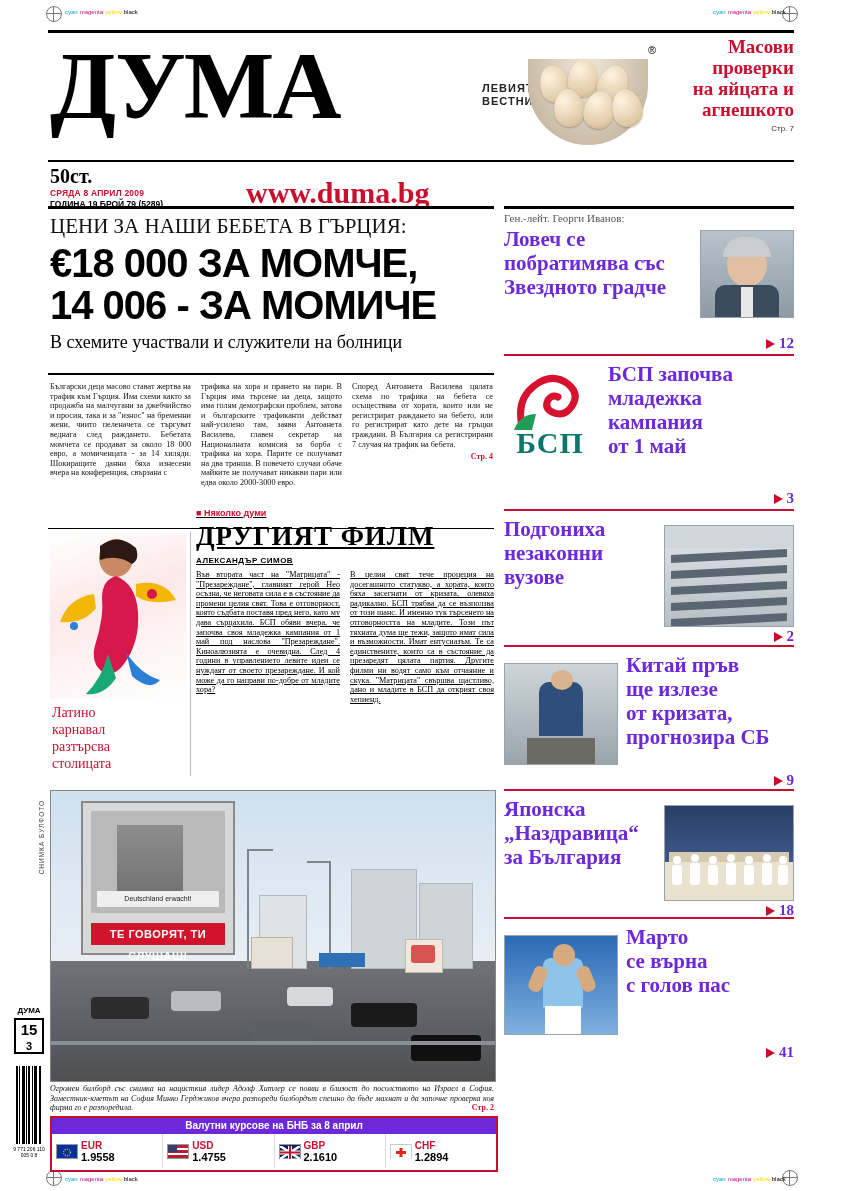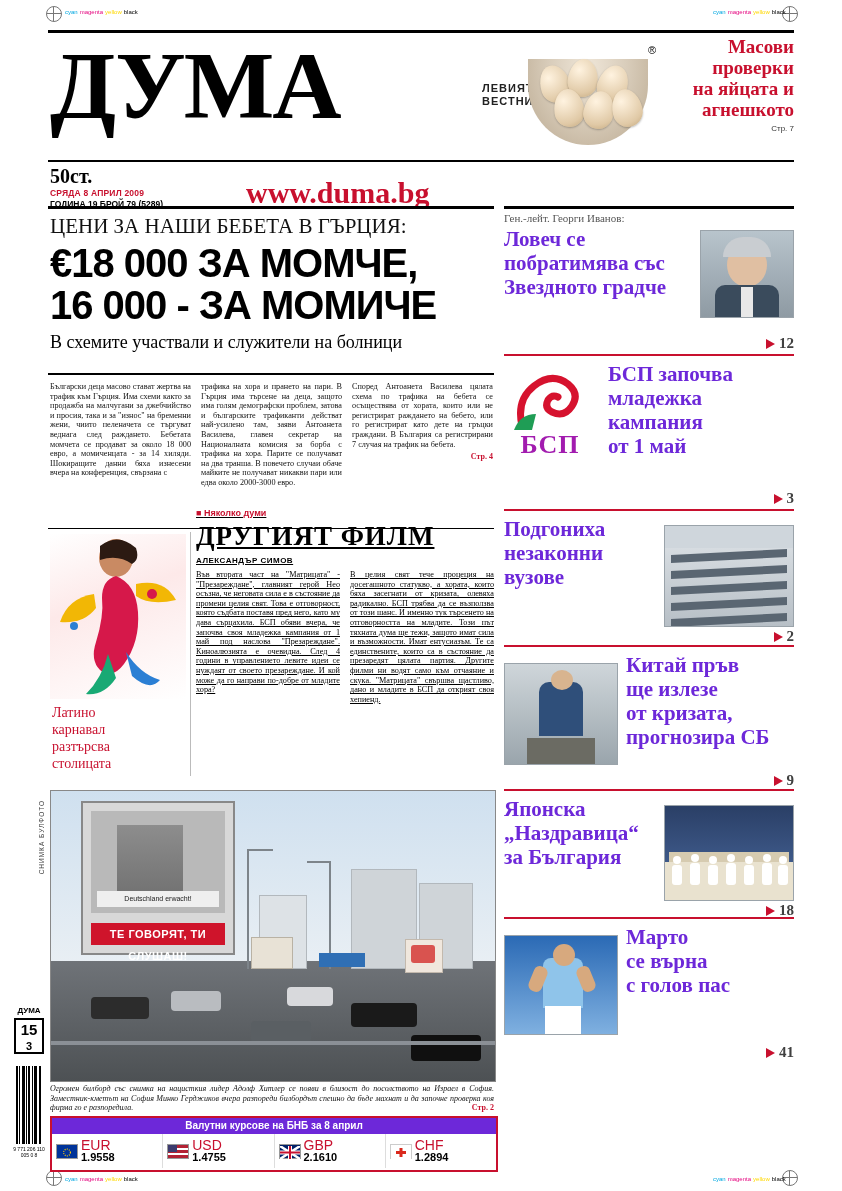--- a/index.html
+++ b/index.html
@@ -78,43 +78,43 @@
   .car{position:absolute;border-radius:4px;}
   .bigcap{position:absolute;left:50px;top:1084px;width:444px;font-family:"Liberation Serif",serif;font-style:italic;font-size:8px;line-height:9.6px;color:#111;text-align:justify;}
 
   
   .curr{position:absolute;left:50px;top:1116px;width:444px;height:52px;border:2px solid #c8102e;}
   .curr .hd{height:16px;background:#6d28d9;color:#fff;font-size:10px;font-weight:bold;text-align:center;line-height:16px;}
   .curr .row{display:flex;height:34px;}
   .curr .cell{flex:1;display:flex;align-items:center;gap:3px;padding-left:4px;border-right:1px solid #ddd;}
   .curr .cell:last-child{border-right:none;}
   .curr .fl{width:20px;height:13px;border:1px solid #999;flex:none;}
-  .curr .nm{font-size:14px;font-weight:normal;color:#c8102e;line-height:11px;}
+  .curr .nm{font-size:10px;font-weight:bold;color:#c8102e;line-height:11px;}
   .curr .vl{font-size:11px;font-weight:bold;color:#000;line-height:12px;}
 
   
   .barcode{position:absolute;left:12px;top:1006px;width:34px;height:160px;}
   .bc-title{position:absolute;left:0;top:0;width:34px;text-align:center;font-size:8px;font-weight:bold;}
   .bc-box{position:absolute;left:2px;top:12px;width:30px;height:36px;border:2px solid #000;text-align:center;font-weight:bold;font-size:15px;line-height:16px;padding-top:2px;box-sizing:border-box;}
   .bc-lines{position:absolute;left:3px;top:60px;width:28px;height:78px;}
   .bc-num{position:absolute;left:0;top:140px;width:34px;font-size:5px;text-align:center;}
 
   
   .rail{position:absolute;left:504px;top:212px;width:290px;}
   .rc{position:relative;margin-bottom:0;}
   .rc h3{margin:0;font-family:"Liberation Serif",serif;font-weight:bold;font-size:21px;line-height:24px;color:#6d28d9;}
   .rc .kick{font-family:"Liberation Serif",serif;font-size:11px;color:#555;margin-bottom:3px;}
   .sep{height:2px;background:#c8102e;margin:6px 0;}
-  .pagebadge{display:flex;align-items:center;justify-content:flex-end;gap:4px;font-family:"Liberation Serif",serif;font-weight:bold;font-size:15px;color:#404040;}
+  .pagebadge{display:flex;align-items:center;justify-content:flex-end;gap:4px;font-family:"Liberation Serif",serif;font-weight:bold;font-size:15px;color:#6d28d9;}
   .tri{width:0;height:0;border-left:9px solid #c8102e;border-top:5px solid transparent;border-bottom:5px solid transparent;}
   .photo{background:#ccd3d9;border:1px solid #9aa3aa;overflow:hidden;position:relative;}
 
   .bsplogo{width:92px;height:86px;position:relative;}
   .bsp-rose{position:absolute;left:4px;top:0;width:84px;height:58px;}
-  .bsp-word{position:absolute;left:0;bottom:0;width:92px;text-align:center;font-family:"Liberation Serif",serif;font-weight:bold;font-size:26px;color:#a21caf;letter-spacing:1px;}
+  .bsp-word{position:absolute;left:0;bottom:0;width:92px;text-align:center;font-family:"Liberation Serif",serif;font-weight:bold;font-size:30px;color:#0f766e;letter-spacing:1px;}
 </style>
 </head>
 <body>
 
 <div class="page">
 
   <div class="regmark" style="left:46px;top:6px;"></div>
   <div class="regmark" style="left:782px;top:6px;"></div>
   <div class="regmark" style="left:46px;top:1170px;"></div>
   <div class="regmark" style="left:782px;top:1170px;"></div>
@@ -165,21 +165,21 @@
     <div class="dt2">ГОДИНА 19 БРОЙ 79 (5289)</div>
   </div>
   <div class="site">www.duma.bg</div>
   <div class="rule-mid2"></div>
   <div class="rule-mid2b"></div>
 
   <div class="lead">
     <div class="kicker">ЦЕНИ ЗА НАШИ БЕБЕТА В ГЪРЦИЯ:</div>
     <h1>
       <span>€18 000 ЗА МОМЧЕ,</span>
-      <span class="l2">16 000 - ЗА МОМИЧЕ</span>
+      <span class="l2">14 006 - ЗА МОМИЧЕ</span>
     </h1>
     <div class="sub">В схемите участвали и служители на болници</div>
   </div>
   <div class="rule-lead"></div>
 
   <div class="body3">
     <div class="col">
       <p>Български деца масово стават жертва на трафик към Гърция. Има схеми както за продажба на малчугани за джебчийство и просия, така и за "износ" на бременни жени, чиито пеленачета се търгуват веднага след раждането. Бебетата момчета се продават за около 18 000 евро, а момиченцата - за 14 хиляди. Шокиращите данни бяха изнесени вчера на конференция, свързана с</p>
     </div>
     <div class="col">

